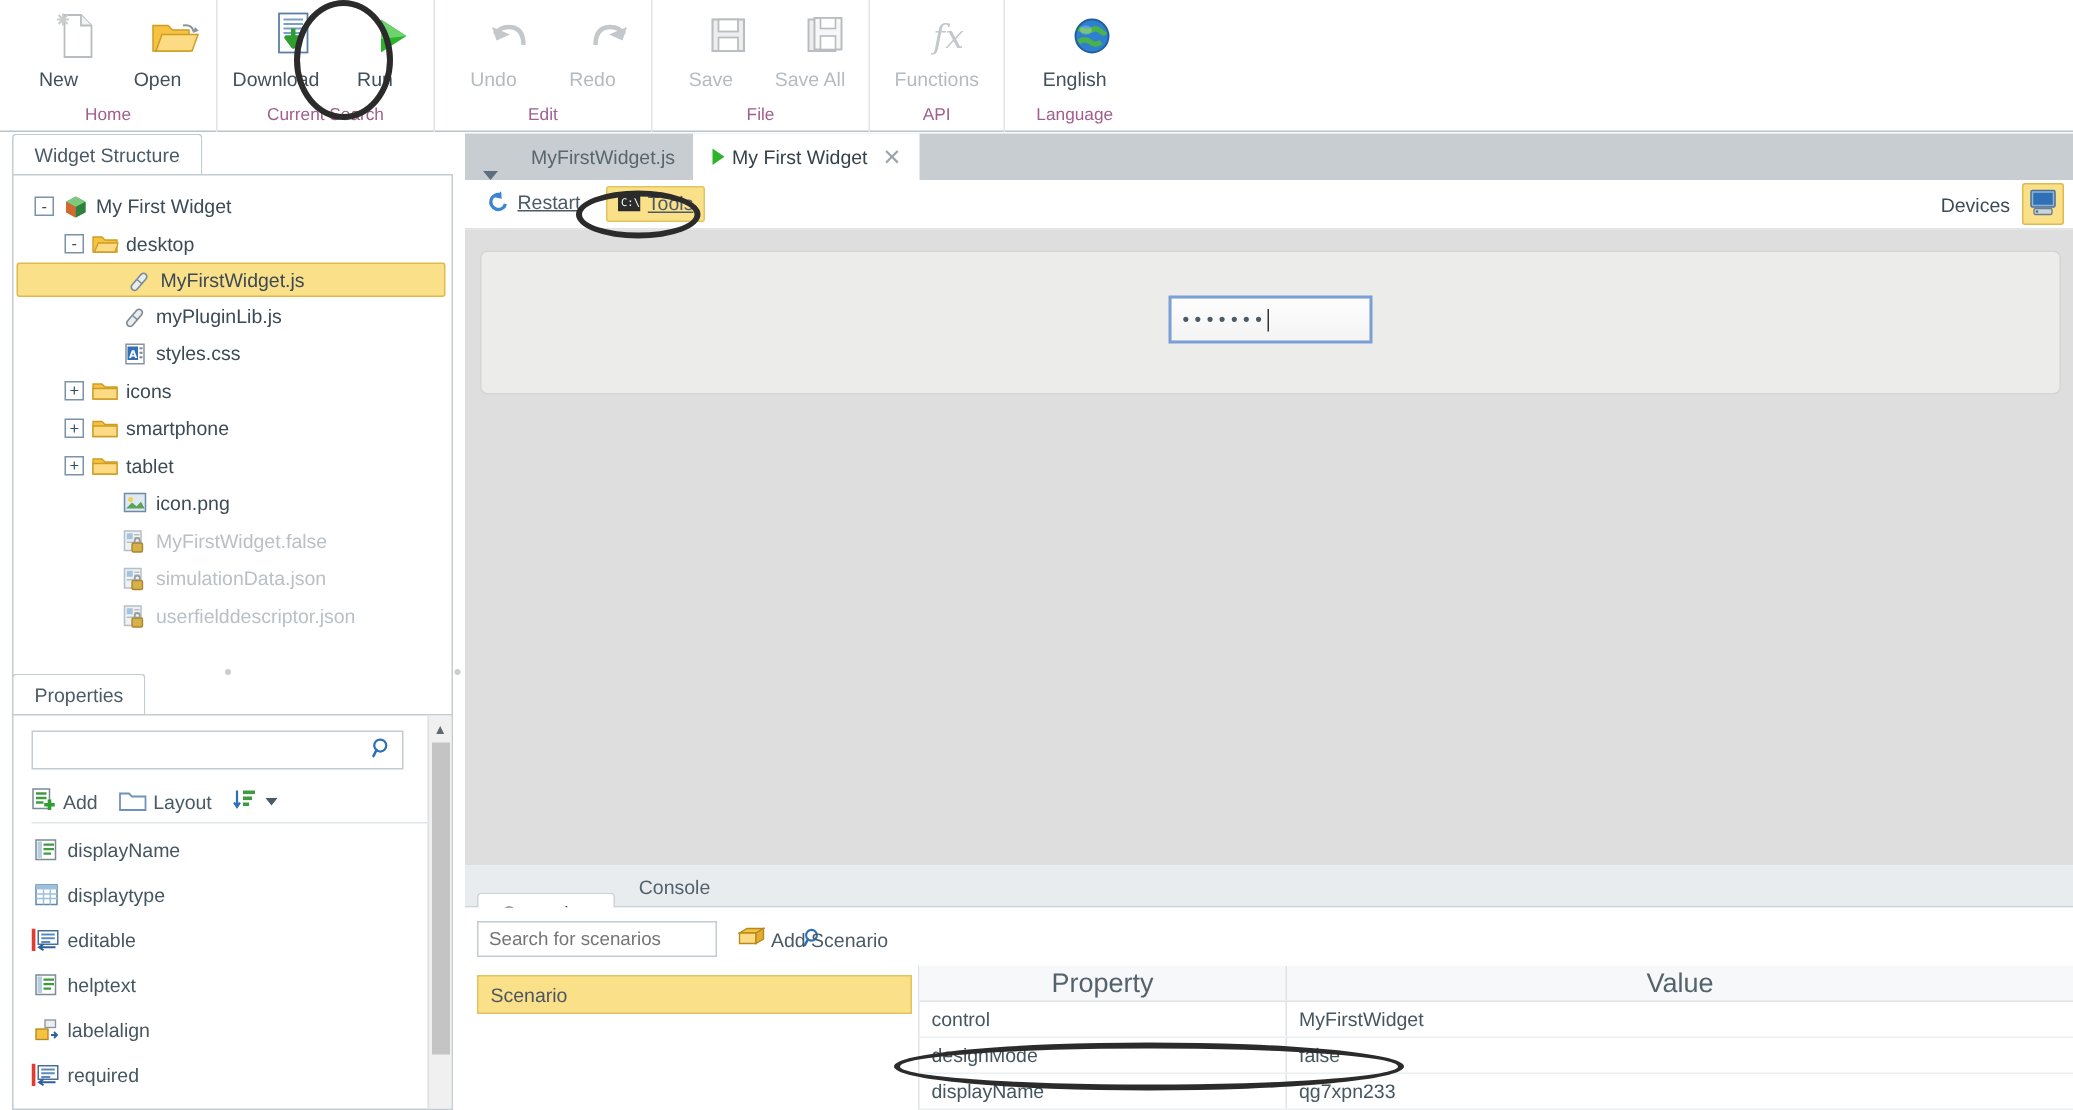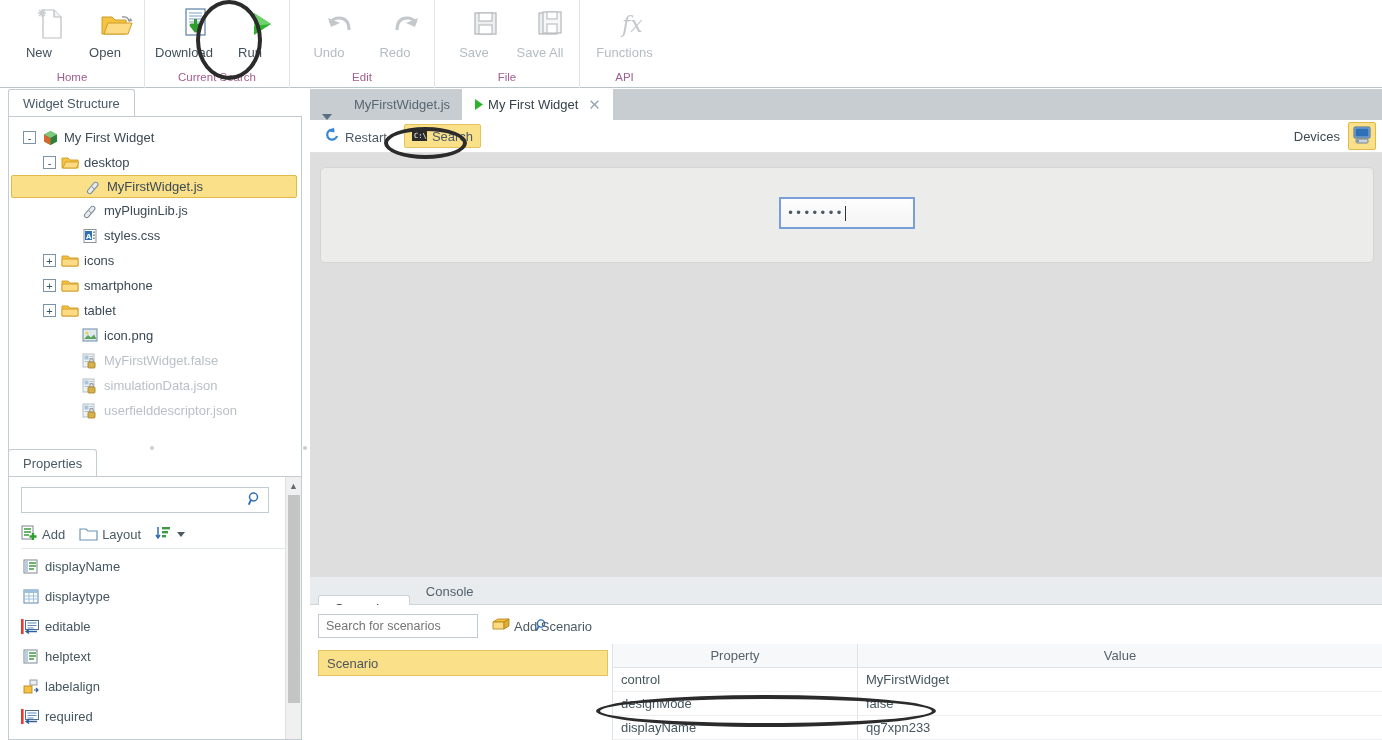--- a/index.html
+++ b/index.html
@@ -96,22 +96,22 @@
   .mtab { height:31px; display:flex; align-items:center; padding:0 12px;
           font-size:13px; color:#57666f; cursor:pointer; }
   .mtab.active { background:#fff; color:#35424b; }
   .caret { width:0; height:0; border-left:5px solid transparent;
            border-right:5px solid transparent; border-top:6px solid #5b6f80;
            margin:0 10px 0 12px; }
 
   #subtool { position:absolute; left:0; top:31px; width:100%; height:33px;
              background:#fff; border-bottom:1px solid #dfe3e6;
              display:flex; align-items:center; }
-  .stbtn { display:flex; align-items:flex-end; gap:5px; font-size:13px;
-           color:#4a5a66; cursor:pointer; padding:3px 7px; }
+  .stbtn { display:flex; align-items:flex-start; gap:5px; font-size:13px;
+           color:#4a5a66; cursor:pointer; padding:3px 7px;text-decoration:underline; }
   #toolsbtn { background:#fbe08a; border:1px solid #e3c35c; border-radius:2px; }
   #devicesbox { margin-left:auto; display:flex; align-items:center; gap:8px; padding-right:6px; }
   #devbtn { width:28px; height:28px; background:#fbe08a; border:1px solid #e0b94a;
             border-radius:2px; display:flex; align-items:center; justify-content:center;
             cursor:pointer; }
 
   #preview { position:absolute; left:0; top:64px; width:100%; height:424px;
              background:#dedede; }
   #wpanel { position:absolute; left:10px; top:14px; right:8px; height:96px;
             background:#ececeb; border:1px solid #d5d5d4; border-radius:5px; }
@@ -139,21 +139,21 @@
   #dsearch input { border:0; outline:0; flex:1; font-size:12.5px; color:#3b4a54;
                    font-family:"Liberation Sans", sans-serif; background:transparent; }
   #scenlist { position:absolute; left:8px; top:45px; width:290px; bottom:0; }
   .scenitem { height:26px; background:#fbe08a; border:1px solid #e3c35c;
               display:flex; align-items:center; padding-left:8px;
               font-size:13px; color:#4d5560; cursor:pointer; }
   #ptable { position:absolute; left:302px; top:39px; right:0; bottom:0;
             border-left:1px solid #dfe3e6; }
   .thead { display:flex; height:24px; background:#f7f8f9; border-bottom:1px solid #dfe3e6; }
   .thead div { display:flex; align-items:center; justify-content:center;
-               font-size:13px; color:#55636d; }
+               font-size:18px; color:#55636d; }
   .trowp { display:flex; height:24px; border-bottom:1px solid #eceff1; }
   .trowp div { display:flex; align-items:center; padding-left:8px;
                font-size:13px; color:#46565f; }
   .c1 { width:245px; border-right:1px solid #dfe3e6; flex:0 0 245px; }
   .c2 { flex:1; }
 
   
   .annot { position:absolute; border:4px solid #2b2b2b; border-radius:50%;
            pointer-events:none; }
 </style>
@@ -276,20 +276,36 @@
           <svg width="34" height="32" viewBox="0 0 34 32">
             <text x="3" y="24" font-family="DejaVu Serif, serif" font-size="22" font-style="italic" fill="#c3c8cc">fx</text>
           </svg>
         </div>
         <div class="lbl">Functions</div>
       </div>
     </div>
     <div class="gname">API</div>
   </div>
 
+  <div class="rgroup" style="width:94px">
+    <div class="rbuttons">
+      <div class="rbtn" style="width:82px">
+        <div class="ico">
+          <svg width="30" height="30" viewBox="0 0 30 30">
+            <circle cx="15" cy="15" r="11" fill="#2f7fd0"></circle>
+            <path d="M6 10 q5 3 9 1 q3 -2 6 1 q2 2 3 0 M6 19 q4 -3 8 0 q3 3 7 0" fill="none" stroke="#49b349" stroke-width="3.5"></path>
+            <circle cx="15" cy="15" r="11" fill="none" stroke="#1f5f9e" stroke-width="1.3"></circle>
+            <ellipse cx="11" cy="11" rx="4" ry="3" fill="#ffffff" opacity="0.25"></ellipse>
+          </svg>
+        </div>
+        <div class="lbl">English</div>
+      </div>
+    </div>
+    <div class="gname">Language</div>
+  </div>
 </div>
 
 <div class="annot" style="left:196px; top:0px; width:66px; height:80px;"></div>
 
 <div id="leftcol">
   <div class="tabstrip">
     <div class="ptab">
       <span>Widget Structure</span>
     </div>
   </div>
@@ -627,21 +643,21 @@
       </span>
       <span>Restart</span>
     </div>
     <div class="stbtn" id="toolsbtn" style="margin-left:10px">
       <span>
         <svg width="15" height="13" viewBox="0 0 15 13">
           <rect x="0" y="0" width="15" height="13" fill="#2b2b2b"></rect>
           <text x="2" y="9.5" font-family="DejaVu Sans Mono, monospace" font-size="7" fill="#ffffff">C:\</text>
         </svg>
       </span>
-      <span>Search</span>
+      <span>Tools</span>
     </div>
 
     <div id="devicesbox">
       <span>Devices</span>
       <div id="devbtn">
         <span>
           <svg width="20" height="18" viewBox="0 0 20 18">
             <rect x="2" y="1" width="16" height="11" rx="1" fill="#8fb4d9" stroke="#4a6f96" stroke-width="1"></rect>
             <rect x="3.5" y="2.5" width="13" height="8" fill="#2f6fb5"></rect>
             <rect x="4" y="13" width="12" height="4" rx="1" fill="#c9d4dd" stroke="#6b7c8a" stroke-width="0.9"></rect>

